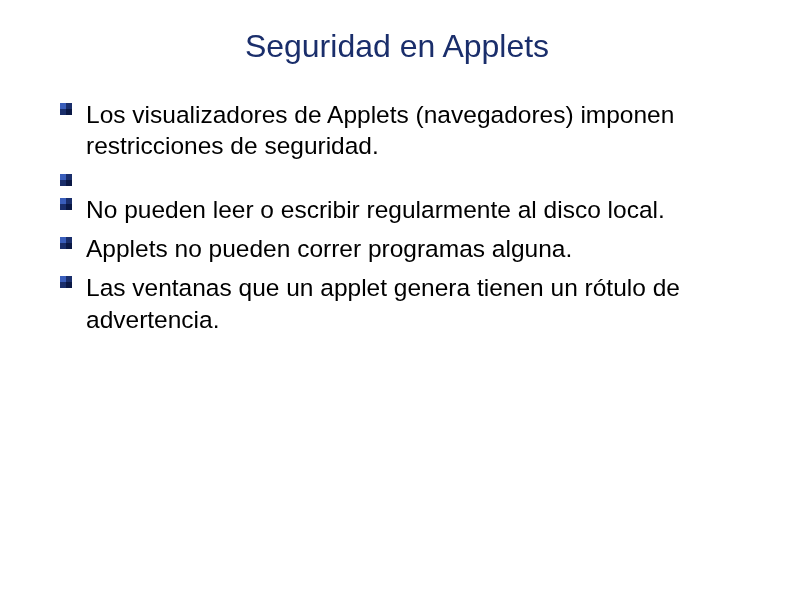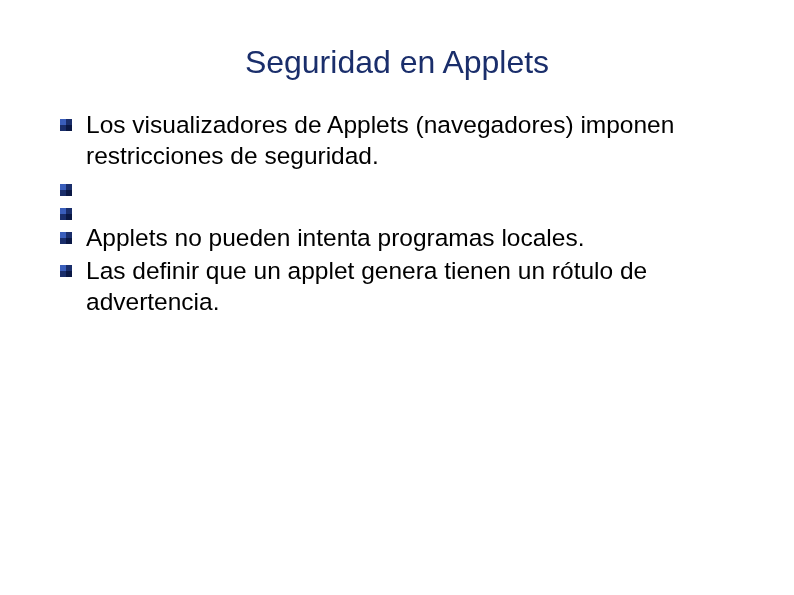--- a/index.html
+++ b/index.html
@@ -13,21 +13,21 @@
     }
     .slide {
       padding: 20px 40px 0 40px;
     }
     .title {
       text-align: center;
       font-size: 32px;
       font-weight: normal;
       color: #1a2e6b;
       margin-bottom: 28px;
-      margin-top: 24px;
+      margin-top: 8px;
     }
     .content {
       padding-left: 20px;
     }
     .item {
       display: flex;
       align-items: flex-start;
       margin-bottom: 2px;
     }
     .bullet {
@@ -38,20 +38,21 @@
       margin-right: 14px;
     }
     .bullet svg {
       display: block;
     }
     .item-text {
       font-size: 24.5px;
       line-height: 1.28;
       color: #000000;
       font-weight: normal;
+      margin-top: 6px;
     }
   </style>
 </head>
 <body>
 
 <div class="slide">
   <h1 class="title">Seguridad en Applets</h1>
   <div class="content">
     <div class="item">
       <span class="bullet">
@@ -73,35 +74,36 @@
       </span>
     </div>
     <div class="item">
       <span class="bullet">
         <svg width="12" height="12" viewBox="0 0 12 12">
             <rect x="0" y="0" width="12" height="12" fill="#1a2e6b"></rect>
             <rect x="0" y="0" width="6" height="6" fill="#3a5ebb"></rect>
             <rect x="6" y="6" width="6" height="6" fill="#0a1845"></rect>
           </svg>
       </span>
+      <span class="item-text">No pueden leer o escribir regularmente al disco local.</span>
     </div>
     <div class="item">
       <span class="bullet">
         <svg width="12" height="12" viewBox="0 0 12 12">
             <rect x="0" y="0" width="12" height="12" fill="#1a2e6b"></rect>
             <rect x="0" y="0" width="6" height="6" fill="#3a5ebb"></rect>
             <rect x="6" y="6" width="6" height="6" fill="#0a1845"></rect>
           </svg>
       </span>
-      <span class="item-text">Applets no pueden intenta programas locales.</span>
+      <span class="item-text">Applets no pueden correr programas alguna.</span>
     </div>
     <div class="item">
       <span class="bullet">
         <svg width="12" height="12" viewBox="0 0 12 12">
             <rect x="0" y="0" width="12" height="12" fill="#1a2e6b"></rect>
             <rect x="0" y="0" width="6" height="6" fill="#3a5ebb"></rect>
             <rect x="6" y="6" width="6" height="6" fill="#0a1845"></rect>
           </svg>
       </span>
-      <span class="item-text">Las definir que un applet genera tienen un rótulo de advertencia.</span>
+      <span class="item-text">Las ventanas que un applet genera tienen un rótulo de advertencia.</span>
     </div>
   </div>
 </div>
 
 </body></html>

